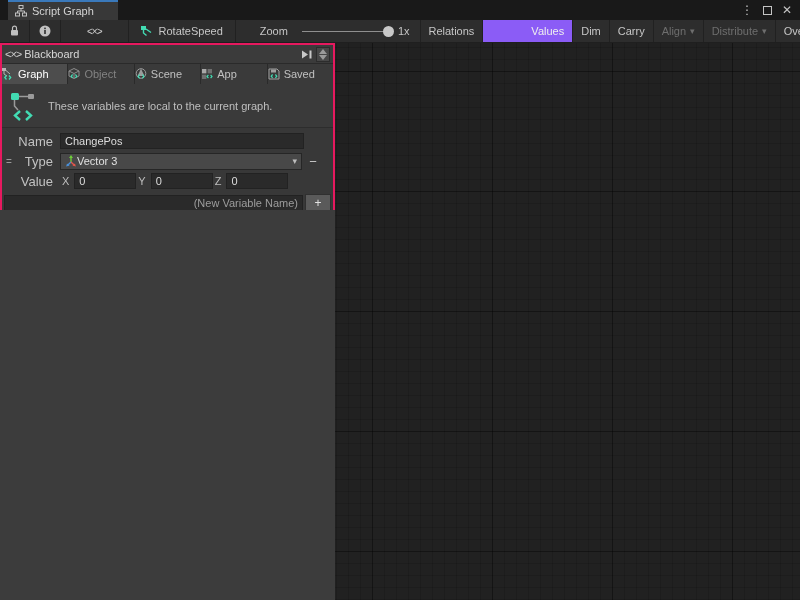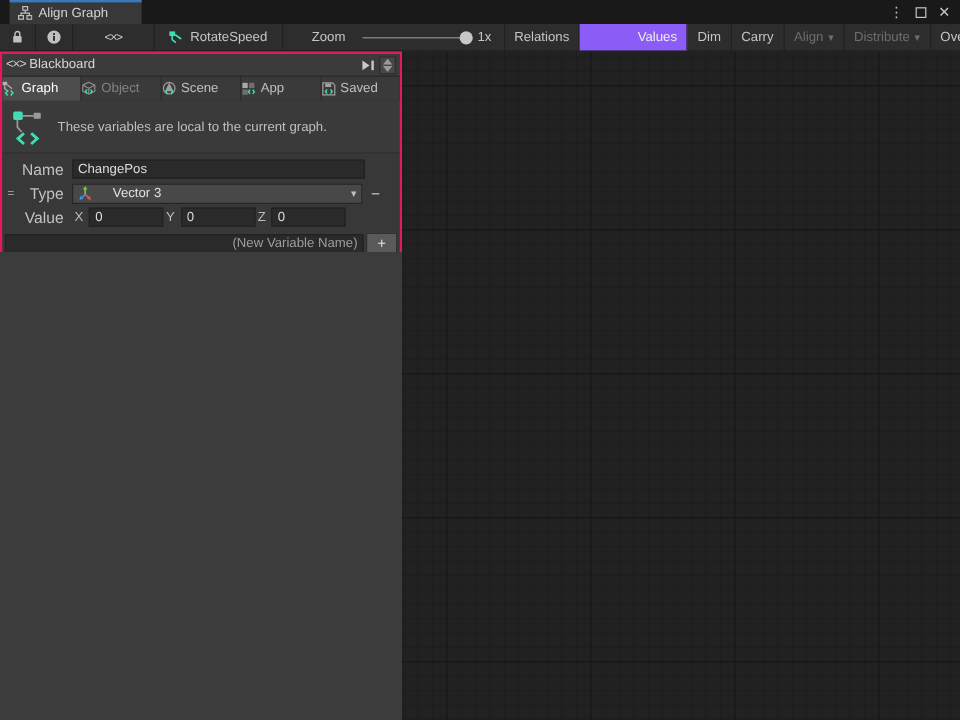--- a/index.html
+++ b/index.html
@@ -57,21 +57,21 @@
 
   .bb-fields { flex:1; background:#383838; padding-top:3px; }
   .field-row { height:20px; display:flex; align-items:center; }
   .handle { width:14px; text-align:center; color:#9a9a9a; font-size:10px; }
   .flabel { width:44px; text-align:right; color:#c2c2c2; font-size:13px; padding-right:7px; }
   .flabel.noHandle { width:58px; }
   input.txt { background:#2a2a2a; border:1px solid #222222; color:#dddddd; font-size:11px;
               height:16px; padding:0 4px; outline:none; font-family:"Liberation Sans",sans-serif; }
   .name-input { width:244px; }
   .dropdown { width:242px; height:17px; background:#484848; border:1px solid #262626;
-              display:flex; align-items:center; gap:17px; padding:0 4px; font-size:11px; color:#e0e0e0; }
+              display:flex; align-items:center; gap:0; padding:0 4px; font-size:11px; color:#e0e0e0; }
   .dd-spacer { flex:1; }
   .dd-caret { font-size:9px; color:#bdbdbd; }
   .minus-btn { width:22px; text-align:center; color:#cccccc; font-size:13px; }
   .axis-label { color:#bdbdbd; font-size:11px; padding:0 5px 0 2px; }
   .axis-input { width:62px; }
   .newvar-row { height:17px; display:flex; align-items:center; margin:3px 2px 0 2px; }
   input.newvar { flex:1; text-align:right; }
   input.newvar::placeholder { color:#9d9d9d; }
   .add-btn { width:26px; height:17px; margin-left:2px; background:#5a5a5a; border:1px solid #303030;
              color:#e2e2e2; font-size:12px; display:flex; align-items:center; justify-content:center; }
@@ -98,21 +98,21 @@
   <div class="tabbar">
     <div class="doc-tab">
       <span>
         <svg width="12" height="12" viewBox="0 0 12 12">
           <rect x="4" y="0.5" width="4" height="3" fill="none" stroke="#c0c0c0"></rect>
           <rect x="0.5" y="8" width="4" height="3" fill="none" stroke="#c0c0c0"></rect>
           <rect x="7.5" y="8" width="4" height="3" fill="none" stroke="#c0c0c0"></rect>
           <path d="M6 3.5 V6 M2.5 8 V6 H9.5 V8" fill="none" stroke="#c0c0c0"></path>
         </svg>
       </span>
-      <span>Align Graph</span>
+      <span>Script Graph</span>
     </div>
     <div class="tab-spacer"></div>
     <div class="win-controls">
       <span>⋮</span>
       <span class="maxbox"></span>
       <span>✕</span>
     </div>
   </div>
 
   <div class="toolbar">

